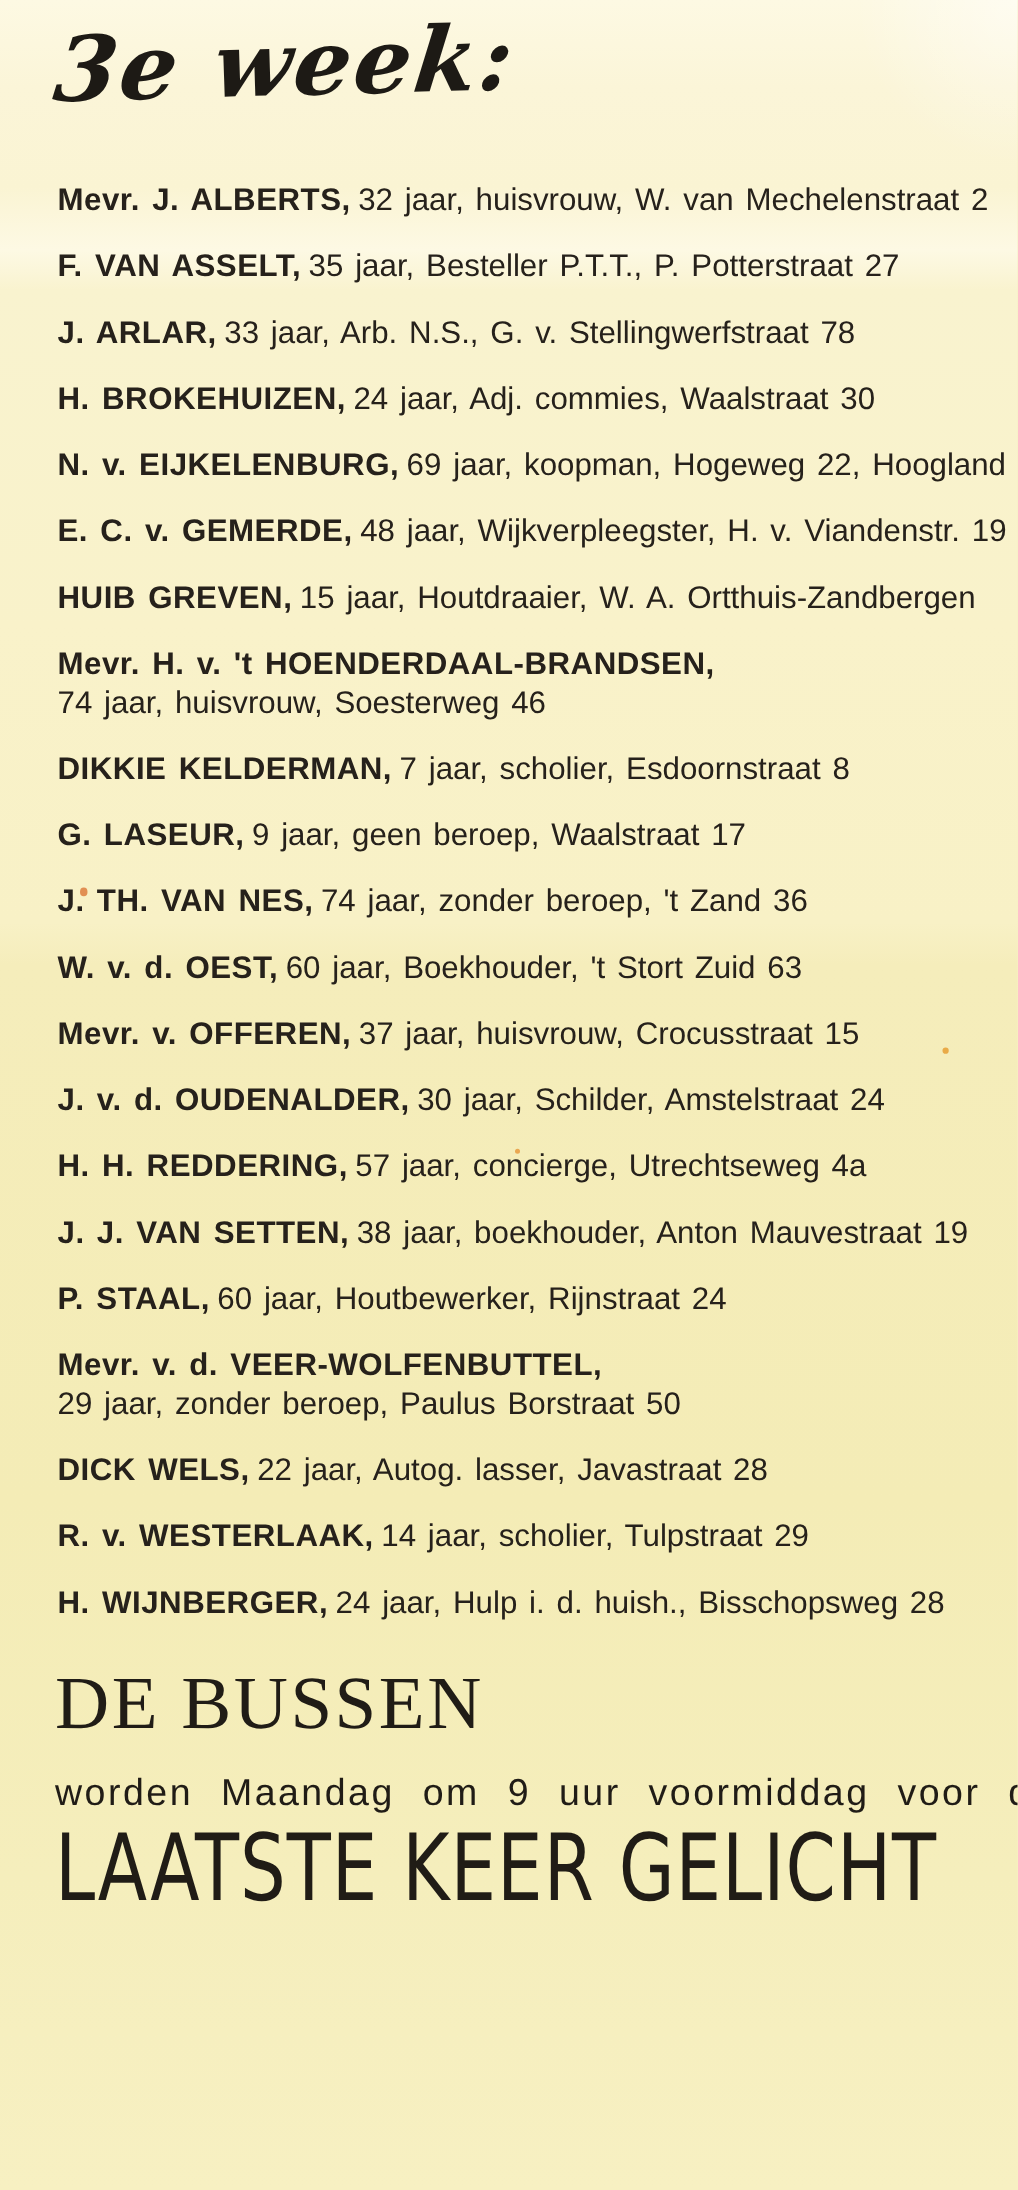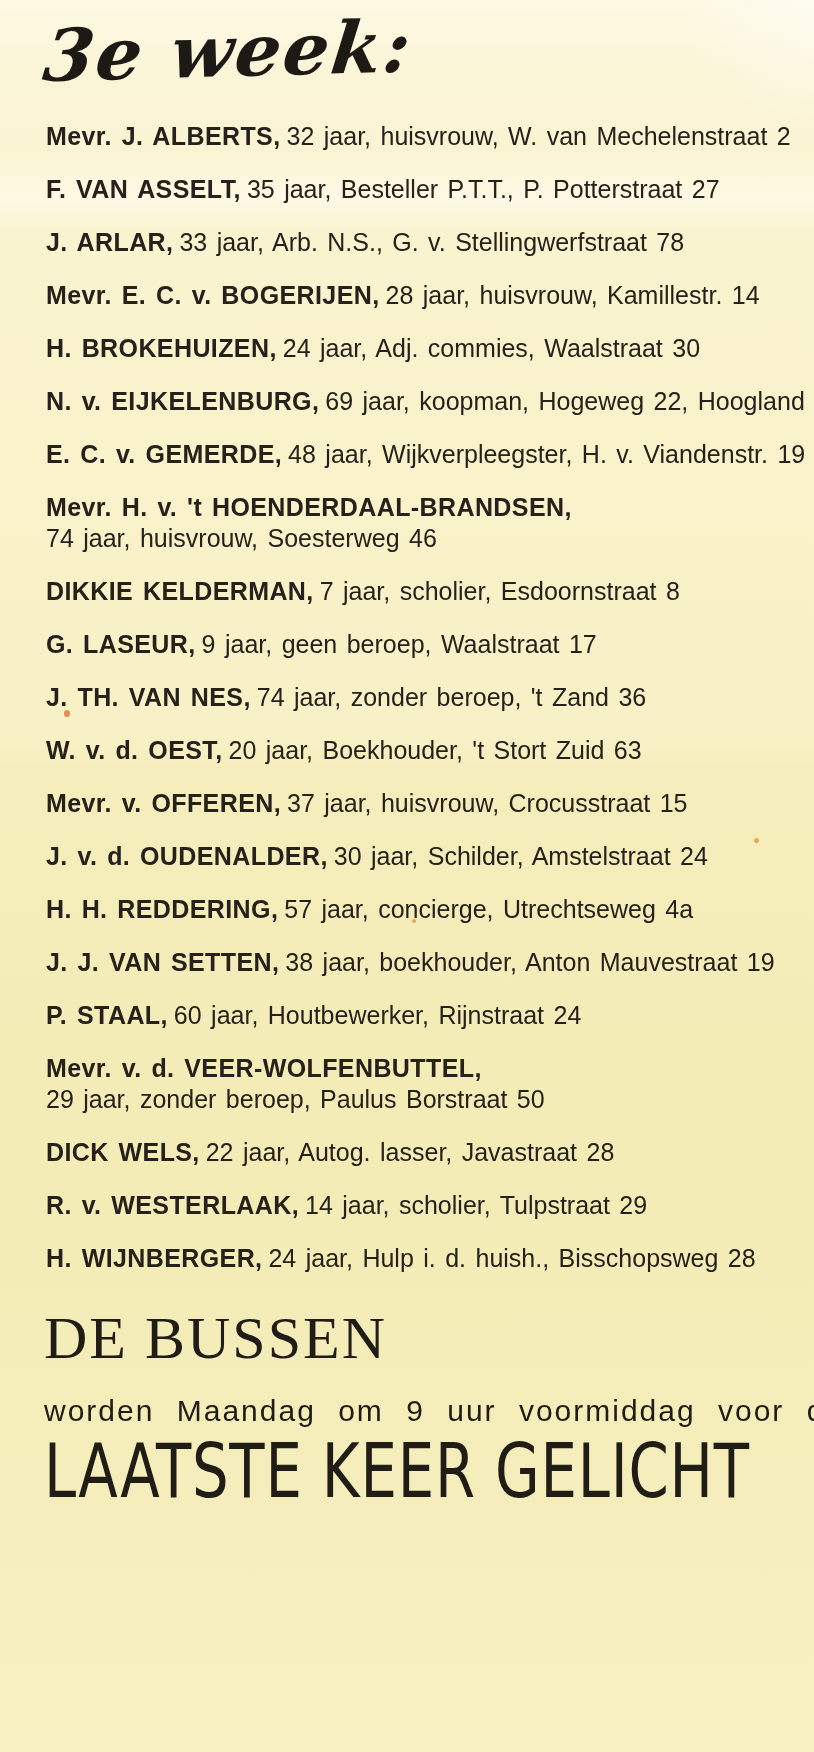--- a/index.html
+++ b/index.html
@@ -21,21 +21,21 @@
   .script-header{
     margin:14px 0 0 44px;
     font-family:"DejaVu Serif",serif;
     font-style:italic;font-weight:bold;
     font-size:72px;line-height:1.18;
     letter-spacing:2px;color:#1d1a15;
     transform:skewX(-8deg) rotate(-1.5deg);
     transform-origin:0 50%;
     width:max-content;
   }
-  .entries{margin:24px 44px 0 46px;}
+  .entries{margin:48px 44px 0 46px;}
   .entry{
     font-size:25px;line-height:27px;margin-bottom:26px;
     white-space:nowrap;word-spacing:2.5px;color:#26211b;
   }
   .entry-name{font-weight:bold;letter-spacing:.4px;}
   .entry-details{margin-left:6px;}
   .entry.two-line{white-space:normal;}
   .entry.two-line .entry-details{
     display:block;text-align:left;margin-top:4px;margin-left:0;
   }
@@ -71,36 +71,36 @@
     </div>
 
     <div class="entry">
       <span class="entry-name">F. VAN ASSELT,</span><span class="entry-details">35 jaar, Besteller P.T.T., P. Potterstraat 27</span>
     </div>
 
     <div class="entry">
       <span class="entry-name">J. ARLAR,</span><span class="entry-details">33 jaar, Arb. N.S., G. v. Stellingwerfstraat 78</span>
     </div>
 
-    <div class="entry">
-      <span class="entry-name">Mevr. E. C. v. BOGERIJEN,</span><span class="entry-details">28 jaar, huisvrouw, Kamillestr. 14</span>
-    </div>
 
     <div class="entry">
       <span class="entry-name">H. BROKEHUIZEN,</span><span class="entry-details">24 jaar, Adj. commies, Waalstraat 30</span>
     </div>
 
     <div class="entry">
       <span class="entry-name">N. v. EIJKELENBURG,</span><span class="entry-details">69 jaar, koopman, Hogeweg 22, Hoogland</span>
     </div>
 
     <div class="entry">
       <span class="entry-name">E. C. v. GEMERDE,</span><span class="entry-details">48 jaar, Wijkverpleegster, H. v. Viandenstr. 19</span>
     </div>
 
+    <div class="entry">
+      <span class="entry-name">HUIB GREVEN,</span><span class="entry-details">15 jaar, Houtdraaier, W. A. Ortthuis-Zandbergen</span>
+    </div>
 
 
     <div class="entry two-line">
       <span class="entry-name">Mevr. H. v. 't HOENDERDAAL-BRANDSEN,</span><span class="entry-details">74 jaar, huisvrouw, Soesterweg 46</span>
     </div>
 
 
     <div class="entry">
       <span class="entry-name">DIKKIE KELDERMAN,</span><span class="entry-details">7 jaar, scholier, Esdoornstraat 8</span>
     </div>
@@ -108,21 +108,21 @@
 
     <div class="entry">
       <span class="entry-name">G. LASEUR,</span><span class="entry-details">9 jaar, geen beroep, Waalstraat 17</span>
     </div>
 
     <div class="entry">
       <span class="entry-name">J. TH. VAN NES,</span><span class="entry-details">74 jaar, zonder beroep, 't Zand 36</span>
     </div>
 
     <div class="entry">
-      <span class="entry-name">W. v. d. OEST,</span><span class="entry-details">20 jaar, Boekhouder, 't Stort Zuid 63</span>
+      <span class="entry-name">W. v. d. OEST,</span><span class="entry-details">60 jaar, Boekhouder, 't Stort Zuid 63</span>
     </div>
 
     <div class="entry">
       <span class="entry-name">Mevr. v. OFFEREN,</span><span class="entry-details">37 jaar, huisvrouw, Crocusstraat 15</span>
     </div>
 
     <div class="entry">
       <span class="entry-name">J. v. d. OUDENALDER,</span><span class="entry-details">30 jaar, Schilder, Amstelstraat 24</span>
     </div>
 

